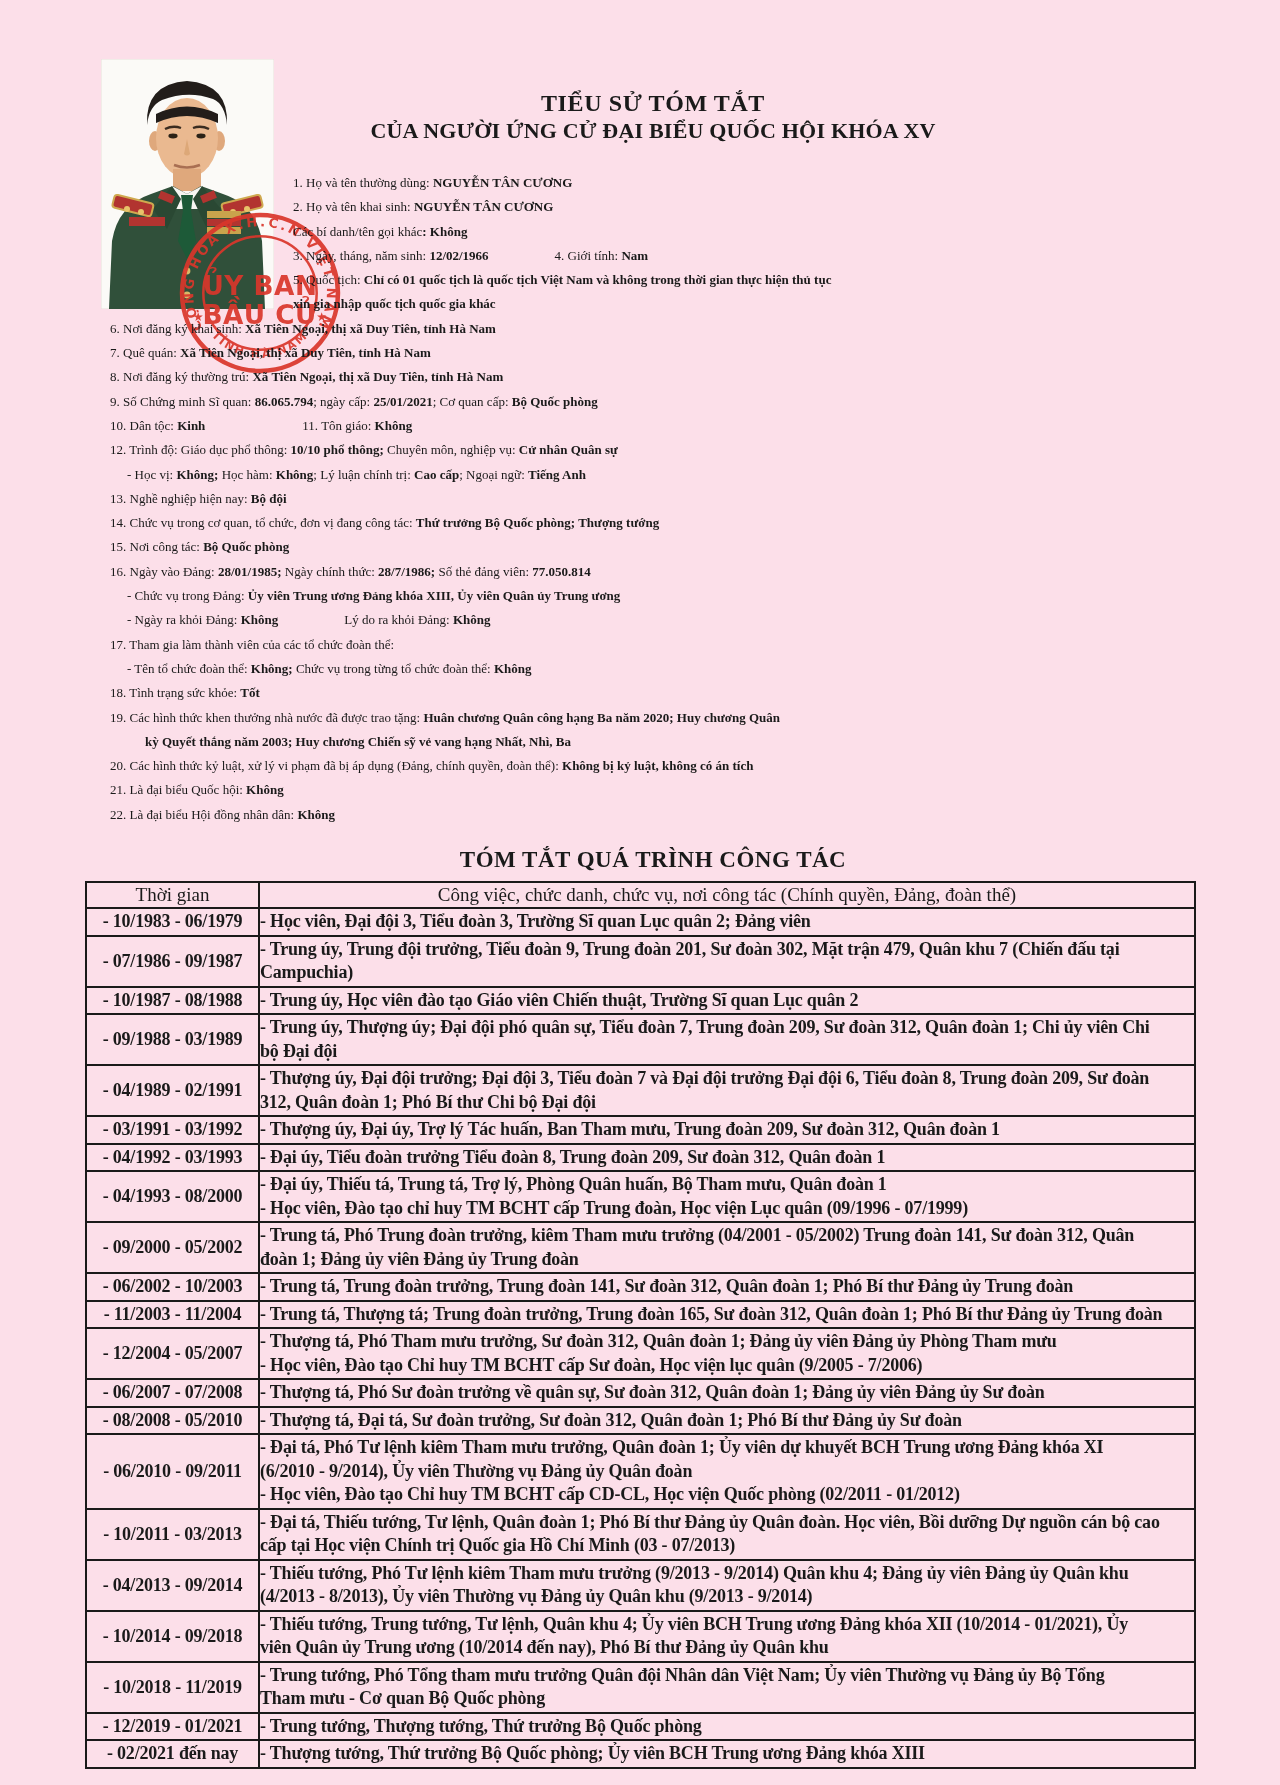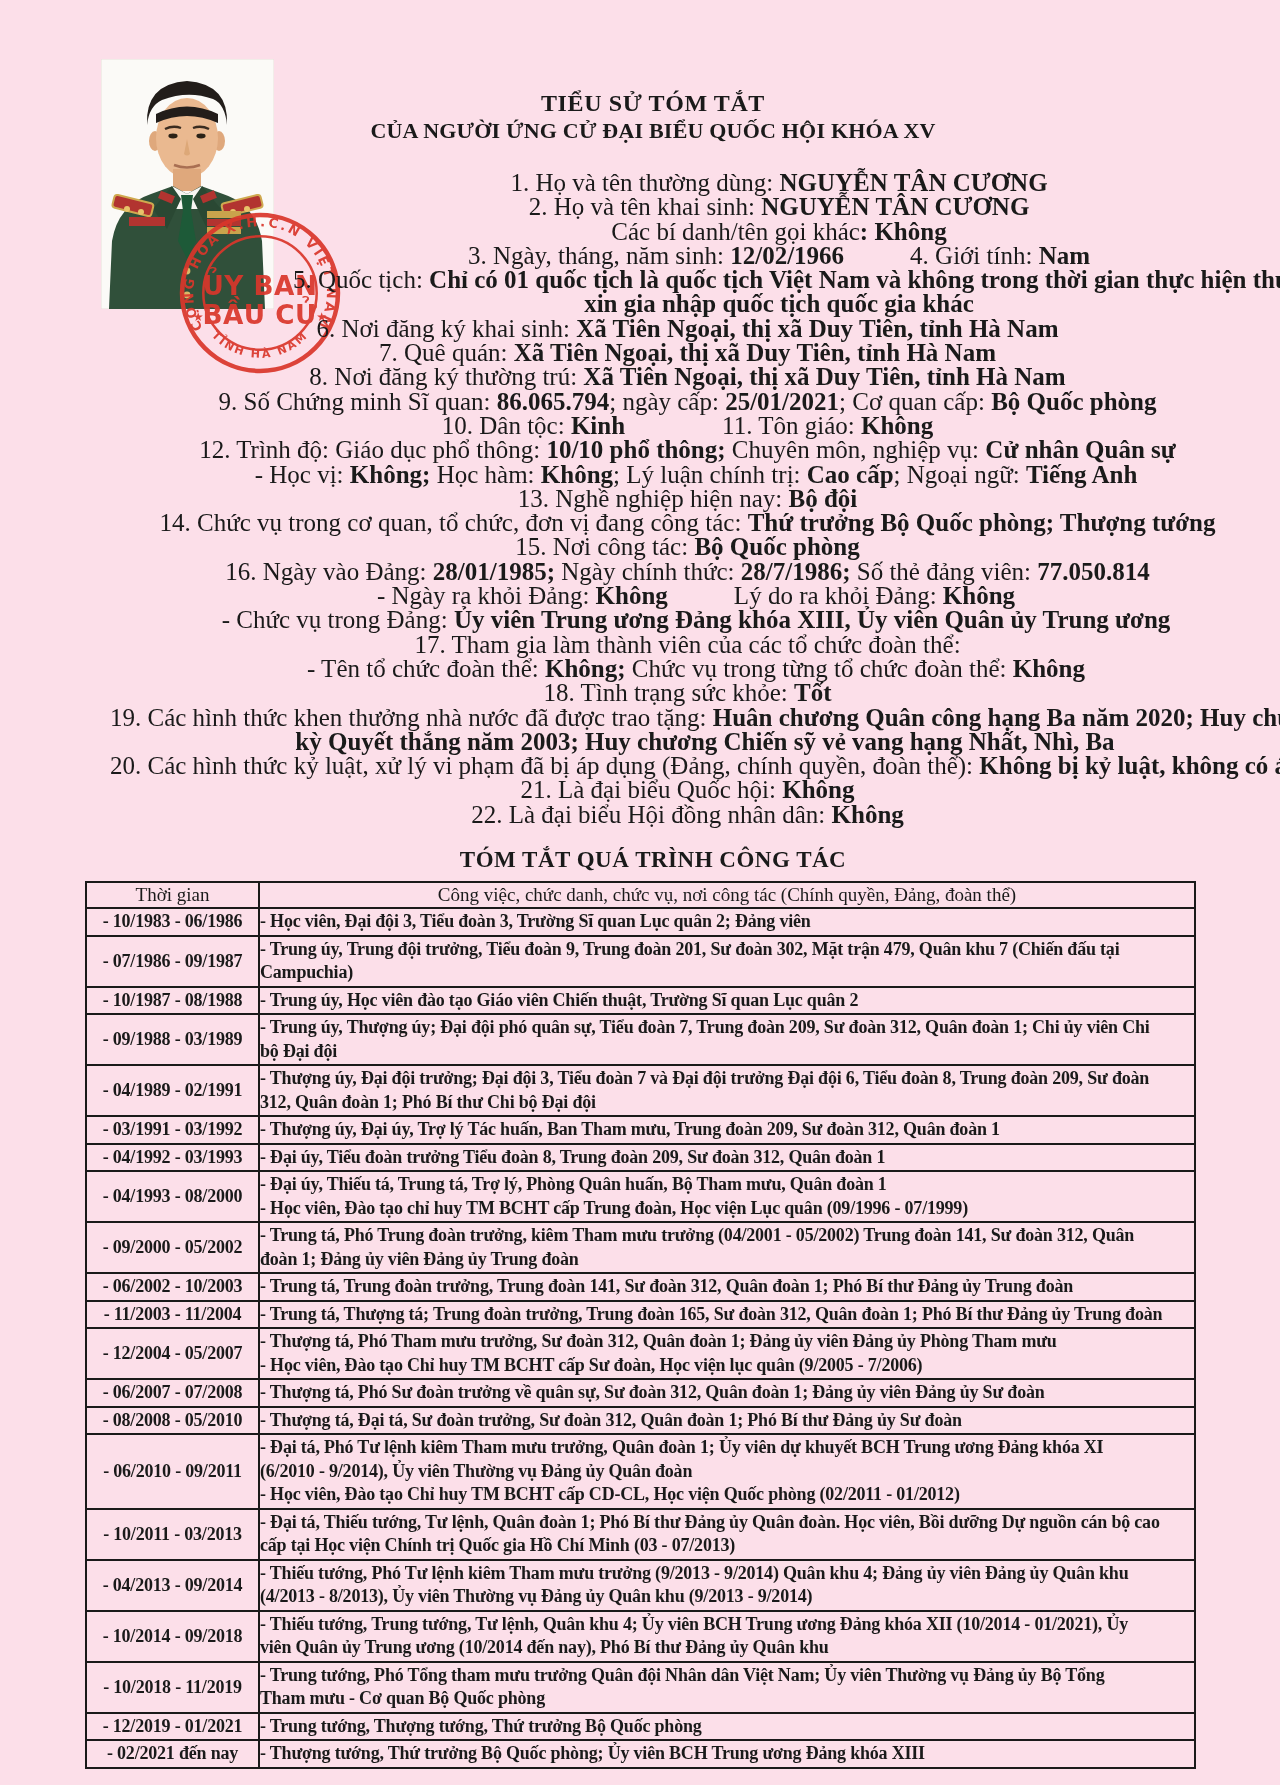--- a/index.html
+++ b/index.html
@@ -15,21 +15,21 @@
   .stamp text{fill:#da362b;font-family:"DejaVu Sans","Liberation Sans",sans-serif;font-weight:bold;}
   .stamp .arc{font-size:13px;letter-spacing:2.6px;}
   .stamp .arcb{font-size:11px;letter-spacing:2.2px;}
   .stamp .cen{font-size:26px;text-anchor:middle;letter-spacing:.5px;}
   .stamp .star{font-size:12px;text-anchor:middle;}
   
   .title1,.title2{position:absolute;left:13px;width:1280px;text-align:center;font-weight:bold;white-space:nowrap;}
   .title1{top:90px;font-size:24px;letter-spacing:.6px;}
   .title2{top:118px;font-size:22px;letter-spacing:.2px;}
   
-  .bio{position:absolute;left:110px;top:171px;width:1155px;font-size:25px;text-align:center;}
+  .bio{position:absolute;left:110px;top:171px;width:1155px;font-size:13px;}
   .bio-line{white-space:nowrap;line-height:24.3px;height:24.3px;}
   .ind-photo{padding-left:183px;}
   .ind-sub{padding-left:17px;}
   .ind-sub2{padding-left:35px;}
   .bv{font-weight:bold;}
   .gap{display:inline-block;width:66px;}
   .gap-lg{display:inline-block;width:97px;}
   
   .career-title{position:absolute;left:13px;top:847px;width:1280px;text-align:center;
     font-size:23px;font-weight:bold;letter-spacing:.5px;}
@@ -130,22 +130,22 @@
       <div class="bio-line ind-none"><span class="bl">7. Quê quán: </span><span class="bv">Xã Tiên Ngoại, thị xã Duy Tiên, tỉnh Hà Nam</span></div>
       <div class="bio-line ind-none"><span class="bl">8. Nơi đăng ký thường trú: </span><span class="bv">Xã Tiên Ngoại, thị xã Duy Tiên, tỉnh Hà Nam</span></div>
       <div class="bio-line ind-none"><span class="bl">9. Số Chứng minh Sĩ quan: </span><span class="bv">86.065.794</span><span class="bl">; ngày cấp: </span><span class="bv">25/01/2021</span><span class="bl">; Cơ quan cấp: </span><span class="bv">Bộ Quốc phòng</span></div>
       <div class="bio-line ind-none"><span class="bl">10. Dân tộc: </span><span class="bv">Kinh</span><span class="gap-lg"></span><span class="bl">11. Tôn giáo: </span><span class="bv">Không</span></div>
       <div class="bio-line ind-none"><span class="bl">12. Trình độ: Giáo dục phổ thông: </span><span class="bv">10/10 phổ thông;</span><span class="bl"> Chuyên môn, nghiệp vụ: </span><span class="bv">Cử nhân Quân sự</span></div>
       <div class="bio-line ind-sub"><span class="bl">- Học vị: </span><span class="bv">Không;</span><span class="bl"> Học hàm: </span><span class="bv">Không</span><span class="bl">; Lý luận chính trị: </span><span class="bv">Cao cấp</span><span class="bl">; Ngoại ngữ: </span><span class="bv">Tiếng Anh</span></div>
       <div class="bio-line ind-none"><span class="bl">13. Nghề nghiệp hiện nay: </span><span class="bv">Bộ đội</span></div>
       <div class="bio-line ind-none"><span class="bl">14. Chức vụ trong cơ quan, tổ chức, đơn vị đang công tác: </span><span class="bv">Thứ trưởng Bộ Quốc phòng; Thượng tướng</span></div>
       <div class="bio-line ind-none"><span class="bl">15. Nơi công tác: </span><span class="bv">Bộ Quốc phòng</span></div>
       <div class="bio-line ind-none"><span class="bl">16. Ngày vào Đảng: </span><span class="bv">28/01/1985;</span><span class="bl"> Ngày chính thức: </span><span class="bv">28/7/1986;</span><span class="bl"> Số thẻ đảng viên: </span><span class="bv">77.050.814</span></div>
+      <div class="bio-line ind-sub"><span class="bl">- Chức vụ trong Đảng: </span><span class="bv">Ủy viên Trung ương Đảng khóa XIII, Ủy viên Quân ủy Trung ương</span></div>
       <div class="bio-line ind-sub"><span class="bl">- Ngày ra khỏi Đảng: </span><span class="bv">Không</span><span class="gap"></span><span class="bl">Lý do ra khỏi Đảng: </span><span class="bv">Không</span></div>
-      <div class="bio-line ind-sub"><span class="bl">- Chức vụ trong Đảng: </span><span class="bv">Ủy viên Trung ương Đảng khóa XIII, Ủy viên Quân ủy Trung ương</span></div>
       <div class="bio-line ind-none"><span class="bl">17. Tham gia làm thành viên của các tổ chức đoàn thể:</span></div>
       <div class="bio-line ind-sub"><span class="bl">- Tên tổ chức đoàn thể: </span><span class="bv">Không;</span><span class="bl"> Chức vụ trong từng tổ chức đoàn thể: </span><span class="bv">Không</span></div>
       <div class="bio-line ind-none"><span class="bl">18. Tình trạng sức khỏe: </span><span class="bv">Tốt</span></div>
       <div class="bio-line ind-none"><span class="bl">19. Các hình thức khen thưởng nhà nước đã được trao tặng: </span><span class="bv">Huân chương Quân công hạng Ba năm 2020; Huy chương Quân</span></div>
       <div class="bio-line ind-sub2"><span class="bv">kỳ Quyết thắng năm 2003; Huy chương Chiến sỹ vẻ vang hạng Nhất, Nhì, Ba</span></div>
       <div class="bio-line ind-none"><span class="bl">20. Các hình thức kỷ luật, xử lý vi phạm đã bị áp dụng (Đảng, chính quyền, đoàn thể): </span><span class="bv">Không bị kỷ luật, không có án tích</span></div>
       <div class="bio-line ind-none"><span class="bl">21. Là đại biểu Quốc hội: </span><span class="bv">Không</span></div>
       <div class="bio-line ind-none"><span class="bl">22. Là đại biểu Hội đồng nhân dân: </span><span class="bv">Không</span></div>
     </div>
 
@@ -156,21 +156,21 @@
         <col>
       </colgroup>
     <thead>
       <tr>
         <th>Thời gian</th>
         <th>Công việc, chức danh, chức vụ, nơi công tác (Chính quyền, Đảng, đoàn thể)</th>
       </tr>
     </thead>
     <tbody>
         <tr>
-          <td class="time">- 10/1983 - 06/1986</td>
+          <td class="time">- 10/1983 - 06/1979</td>
           <td class="desc">
             <div>- Học viên, Đại đội 3, Tiểu đoàn 3, Trường Sĩ quan Lục quân 2; Đảng viên</div>
           </td>
         </tr>
         <tr>
           <td class="time">- 07/1986 - 09/1987</td>
           <td class="desc">
             <div>- Trung úy, Trung đội trưởng, Tiểu đoàn 9, Trung đoàn 201, Sư đoàn 302, Mặt trận 479, Quân khu 7 (Chiến đấu tại</div>
             <div>Campuchia)</div>
           </td>

